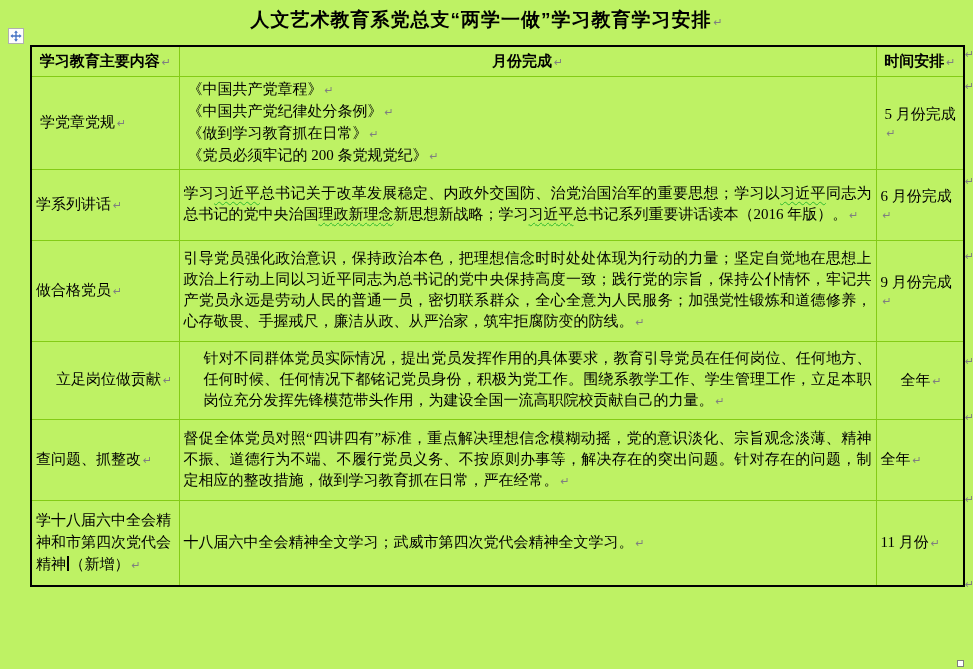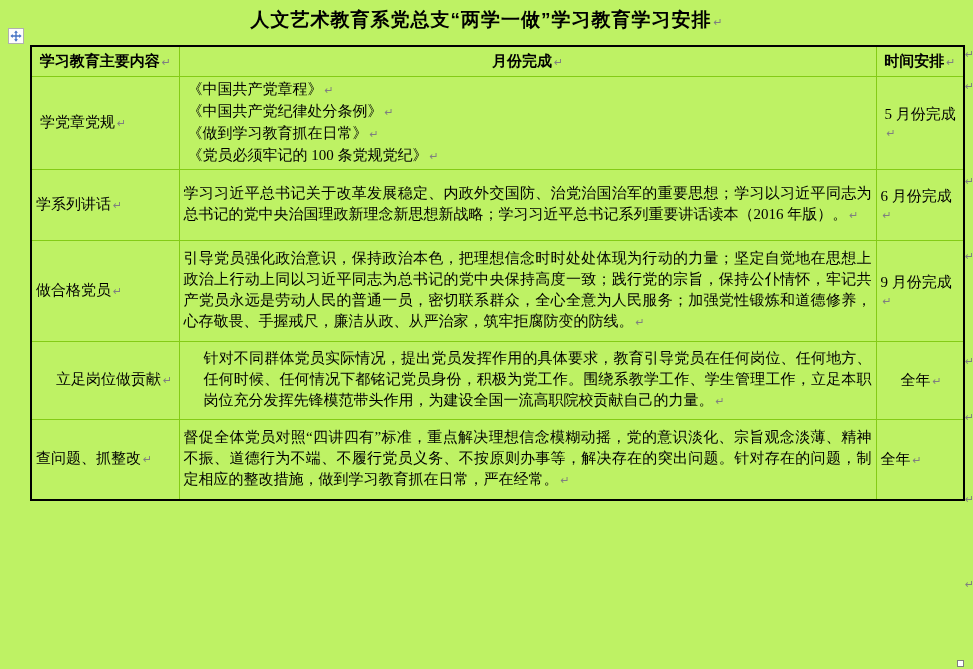--- a/index.html
+++ b/index.html
@@ -35,21 +35,21 @@
   td.c2 { text-align:justify; font-size:15px; line-height:21px; padding:2px 7px; }
   td.c3 { text-align:left; font-size:15px; }
   tr.h95  td { height:91px;padding-left:8px; }
   tr.h75  td { height:71px; }
   tr.h105 td { height:101px; }
   tr.h56  td { height:52px; }
   tr.h82  td { height:78px;padding-left:24px; }
   tr.h85  td { height:81px; }
   tr.h90  td { height:86px; }
   .sq {
-    text-decoration-style:wavy;
+    text-decoration:underline; text-decoration-style:wavy;
     text-decoration-color:#2eb82e; text-decoration-thickness:1px;
     text-underline-offset:3px;
   }
   .caret {
     display:inline-block; width:1.5px; height:15px; background:#000;
     vertical-align:-2px; margin:0 1px;
   }
   .row-mark {
     position:absolute; left:965px;
     font-family:"DejaVu Sans", sans-serif; font-size:11px; color:#7f7f7f;
@@ -88,21 +88,21 @@
       <td><span>月份完成</span><span class="pmark">↵</span></td>
       <td><span>时间安排</span><span class="pmark">↵</span></td>
     </tr>
 
     <tr class="h95">
       <td class="c1"><span>学党章党规</span><span class="pmark">↵</span></td>
       <td class="c2">
         <div><span>《中国共产党章程》</span><span class="pmark">↵</span></div>
         <div><span>《中国共产党纪律处分条例》</span><span class="pmark">↵</span></div>
         <div><span>《做到学习教育抓在日常》</span><span class="pmark">↵</span></div>
-        <div><span>《党员必须牢记的 100 条党规党纪》</span><span class="pmark">↵</span></div>
+        <div><span>《党员必须牢记的 200 条党规党纪》</span><span class="pmark">↵</span></div>
       </td>
       <td class="c3"><span>5 月份完成</span><span class="pmark">↵</span></td>
     </tr>
 
     <tr class="h75">
       <td class="c1"><span>学系列讲话</span><span class="pmark">↵</span></td>
       <td class="c2"><span>学习<span class="sq">习近平</span>总书记关于改革发展稳定、内政外交国防、治党治国治军的重要思想；学习以<span class="sq">习近平</span>同志为总书记的党中央治国<span class="sq">理政新理念</span>新思想新战略；学习<span class="sq">习近平</span>总书记系列重要讲话读本（2016 年版）。</span><span class="pmark">↵</span></td>
       <td class="c3"><span>6 月份完成</span><span class="pmark">↵</span></td>
     </tr>
 
@@ -118,20 +118,25 @@
       <td class="c2"><span>针对不同群体党员实际情况，提出党员发挥作用的具体要求，教育引导党员在任何岗位、任何地方、任何时候、任何情况下都铭记党员身份，积极为党工作。围绕系教学工作、学生管理工作，立足本职岗位充分发挥先锋模范带头作用，为建设全国一流高职院校贡献自己的力量。</span><span class="pmark">↵</span></td>
       <td class="c3"><span>全年</span><span class="pmark">↵</span></td>
     </tr>
 
     <tr class="h85">
       <td class="c1"><span>查问题、抓整改</span><span class="pmark">↵</span></td>
       <td class="c2"><span>督促全体党员对照“四讲四有”标准，重点解决理想信念模糊动摇，党的意识淡化、宗旨观念淡薄、精神不振、道德行为不端、不履行党员义务、不按原则办事等，解决存在的突出问题。针对存在的问题，制定相应的整改措施，做到学习教育抓在日常，严在经常。</span><span class="pmark">↵</span></td>
       <td class="c3"><span>全年</span><span class="pmark">↵</span></td>
     </tr>
 
+    <tr class="h90">
+      <td class="c1"><span>学十八届六中全会精神和市第四次党代会精神</span><span class="caret"></span><span>（新增）</span><span class="pmark">↵</span></td>
+      <td class="c2"><span>十八届六中全会精神全文学习；武威市第四次党代会精神全文学习。</span><span class="pmark">↵</span></td>
+      <td class="c3"><span>11 月份</span><span class="pmark">↵</span></td>
+    </tr>
   </tbody>
     </table>
 
   <span class="row-mark rm0">↵</span>
   <span class="row-mark rm1">↵</span>
   <span class="row-mark rm2">↵</span>
   <span class="row-mark rm3">↵</span>
   <span class="row-mark rm4">↵</span>
   <span class="row-mark rm5">↵</span>
   <span class="row-mark rm6">↵</span>

